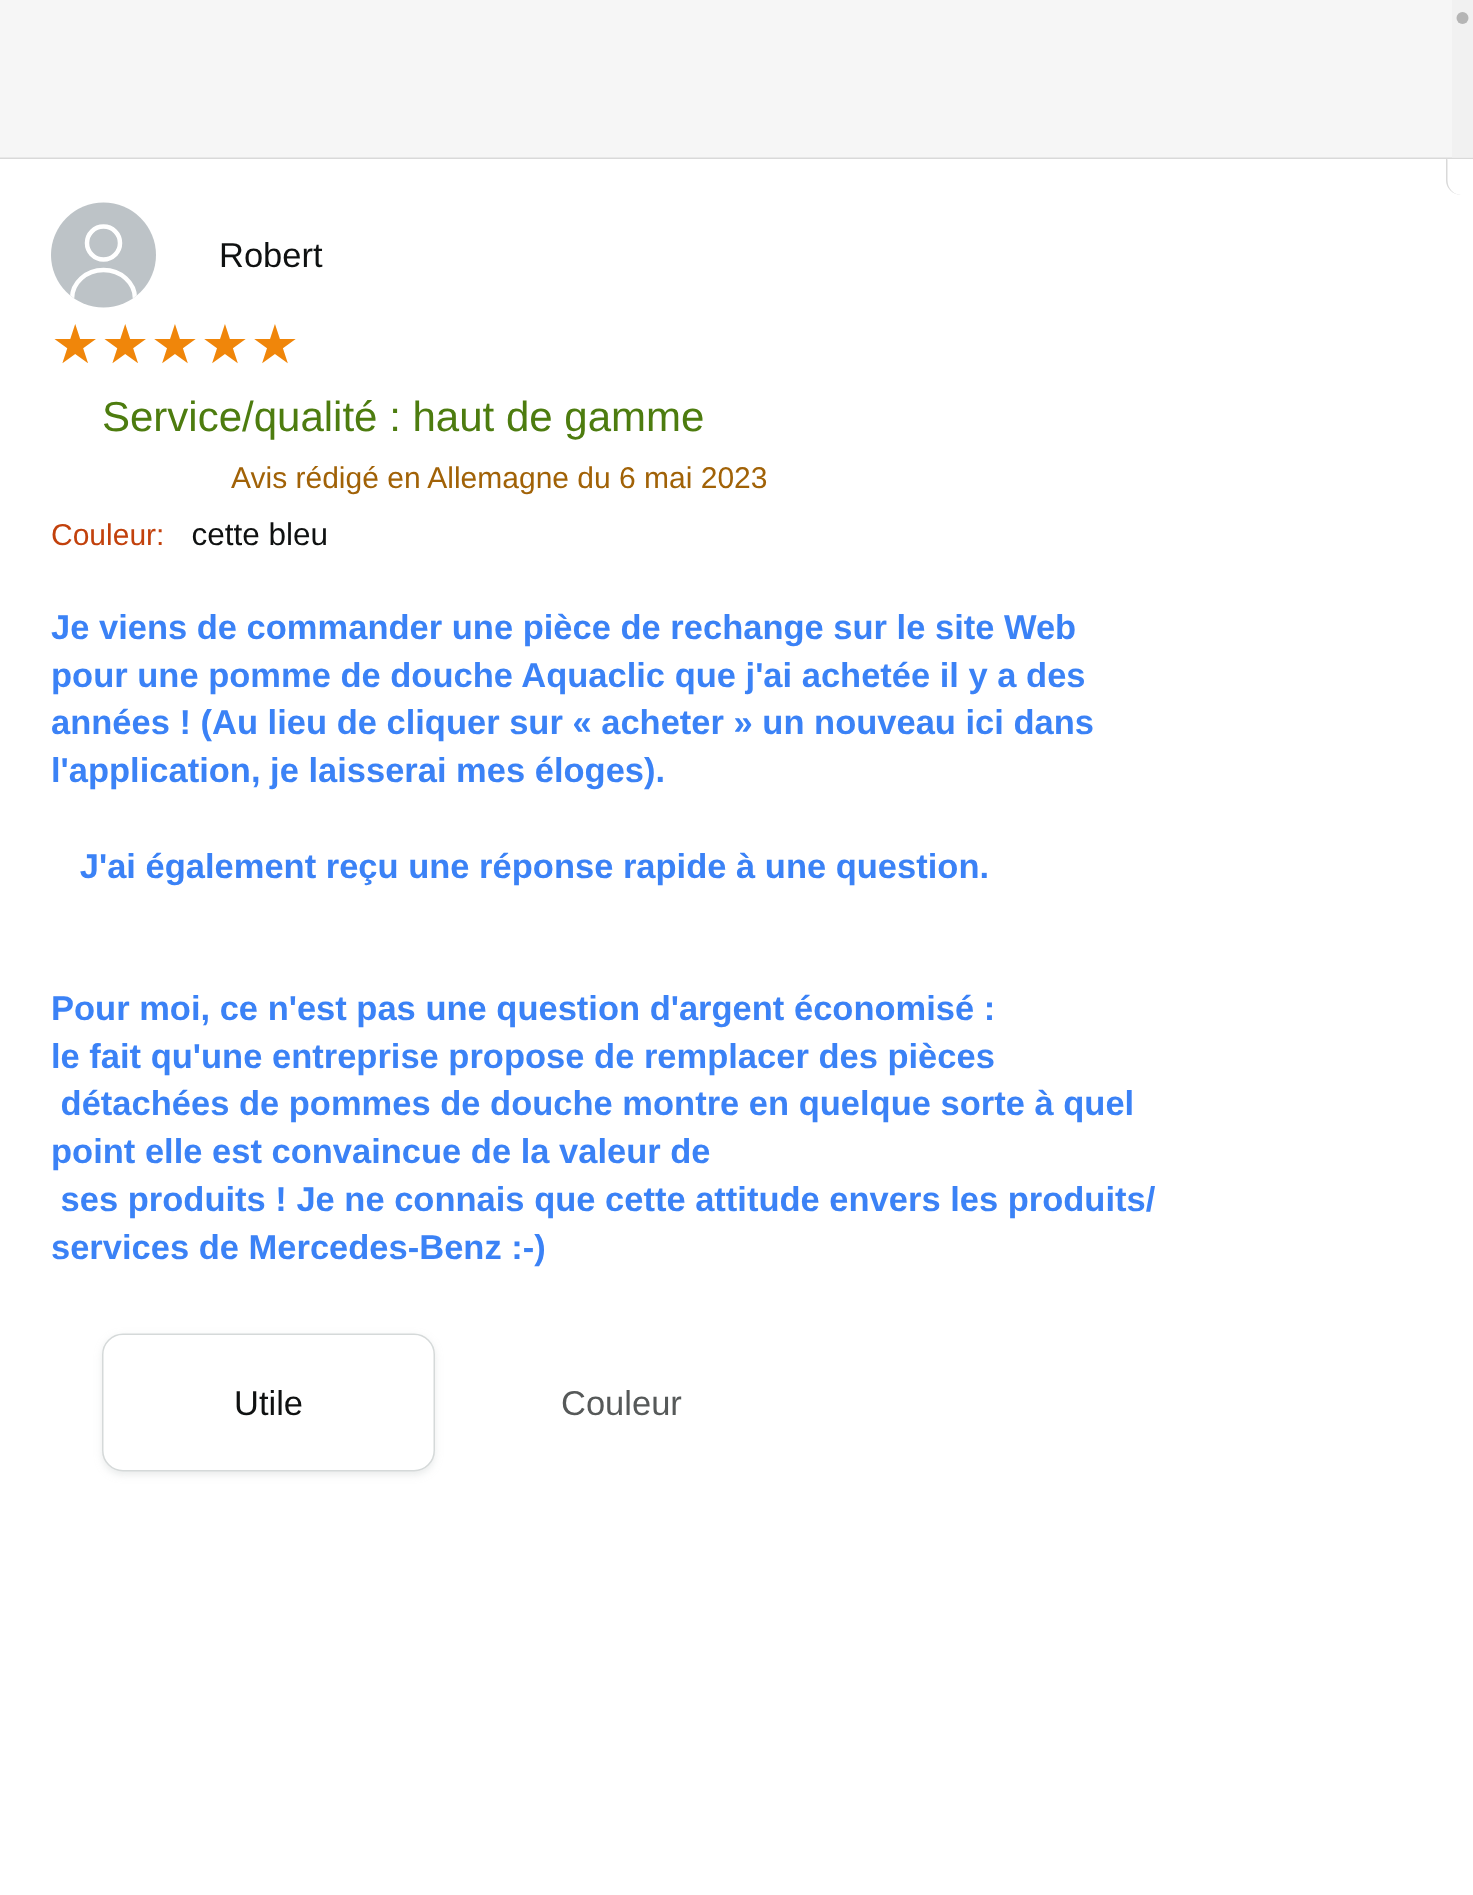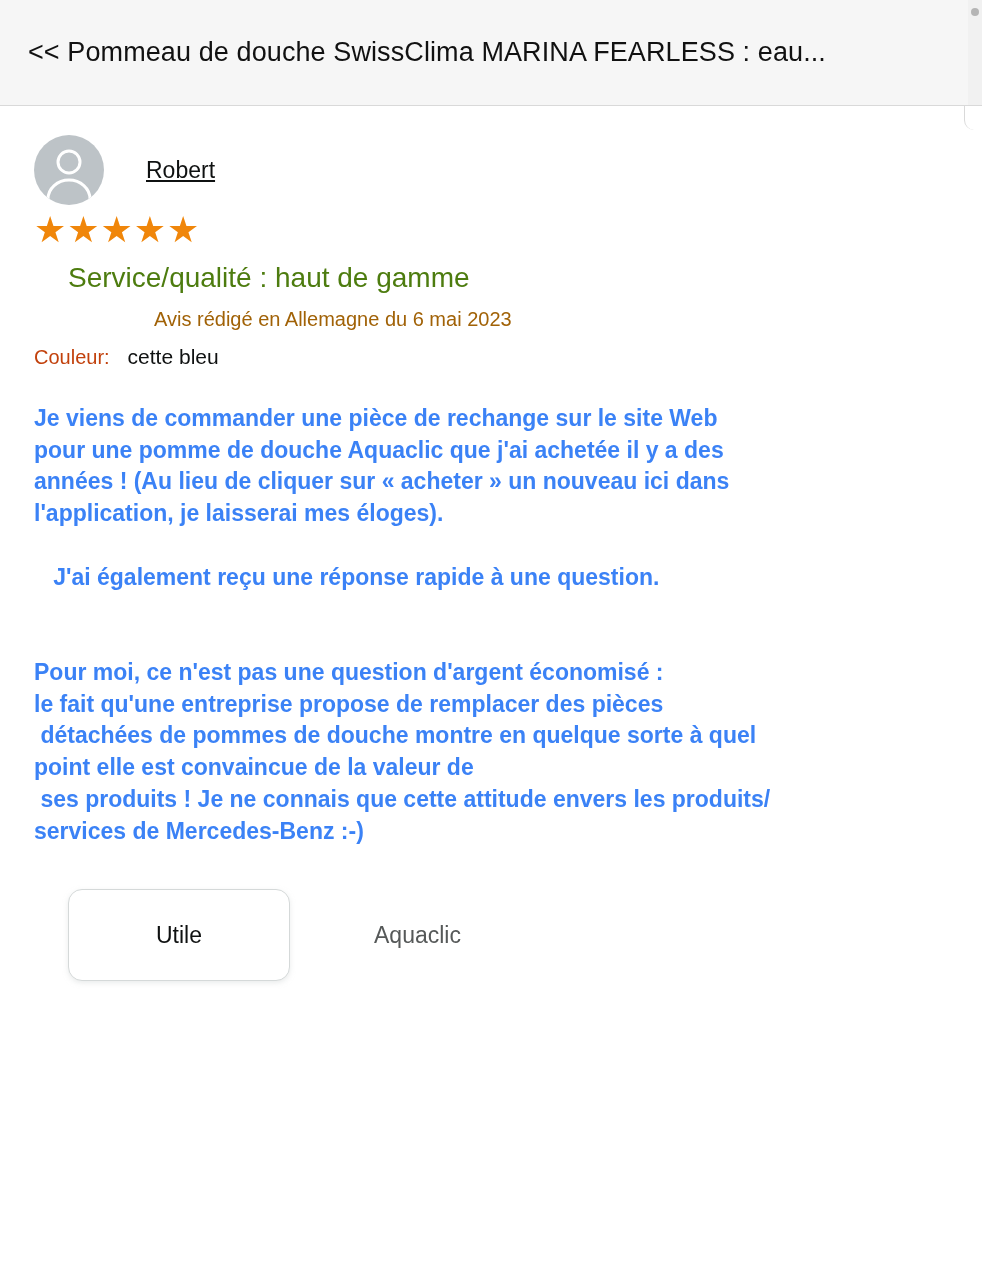--- a/index.html
+++ b/index.html
@@ -83,21 +83,20 @@
     align-items: flex-end;
     justify-content: center;
     overflow: hidden;
     flex: none;
   }
   .avatar svg { display: block; }
   .reviewer-name {
     font-size: 23px;
     color: #0f1111;
     padding-left: 26px;
-    text-decoration: underline;
   }
 
   .stars {
     margin-top: 4px;
     font-size: 36px;
     line-height: 1;
     color: #f5a623;
     letter-spacing: 1px;
     display: inline-block;
   }
@@ -164,21 +163,20 @@
     color: #565959;
     font-family: "Liberation Sans", sans-serif;
     cursor: pointer;
     padding: 0;
   }
 </style>
 </head>
 <body>
 
 <div class="header">
-  <div class="header-title">&lt;&lt; Pommeau de douche SwissClima MARINA FEARLESS : eau...</div>
   <div class="scrollbar-track">
     <div class="scrollbar-thumb"></div>
   </div>
 </div>
 <div class="header-corner"></div>
 
 <div class="review">
 
   <div class="reviewer-row">
     <div class="avatar">
@@ -213,15 +211,15 @@
 
 Pour moi, ce n'est pas une question d'argent économisé :
 le fait qu'une entreprise propose de remplacer des pièces
  détachées de pommes de douche montre en quelque sorte à quel
 point elle est convaincue de la valeur de
  ses produits ! Je ne connais que cette attitude envers les produits/
 services de Mercedes-Benz :-)</div>
 
   <div class="actions">
     <button class="btn-helpful">Utile</button>
-    <button class="btn-report">Aquaclic</button>
+    <button class="btn-report">Couleur</button>
   </div>
 </div>
 
 </body></html>

